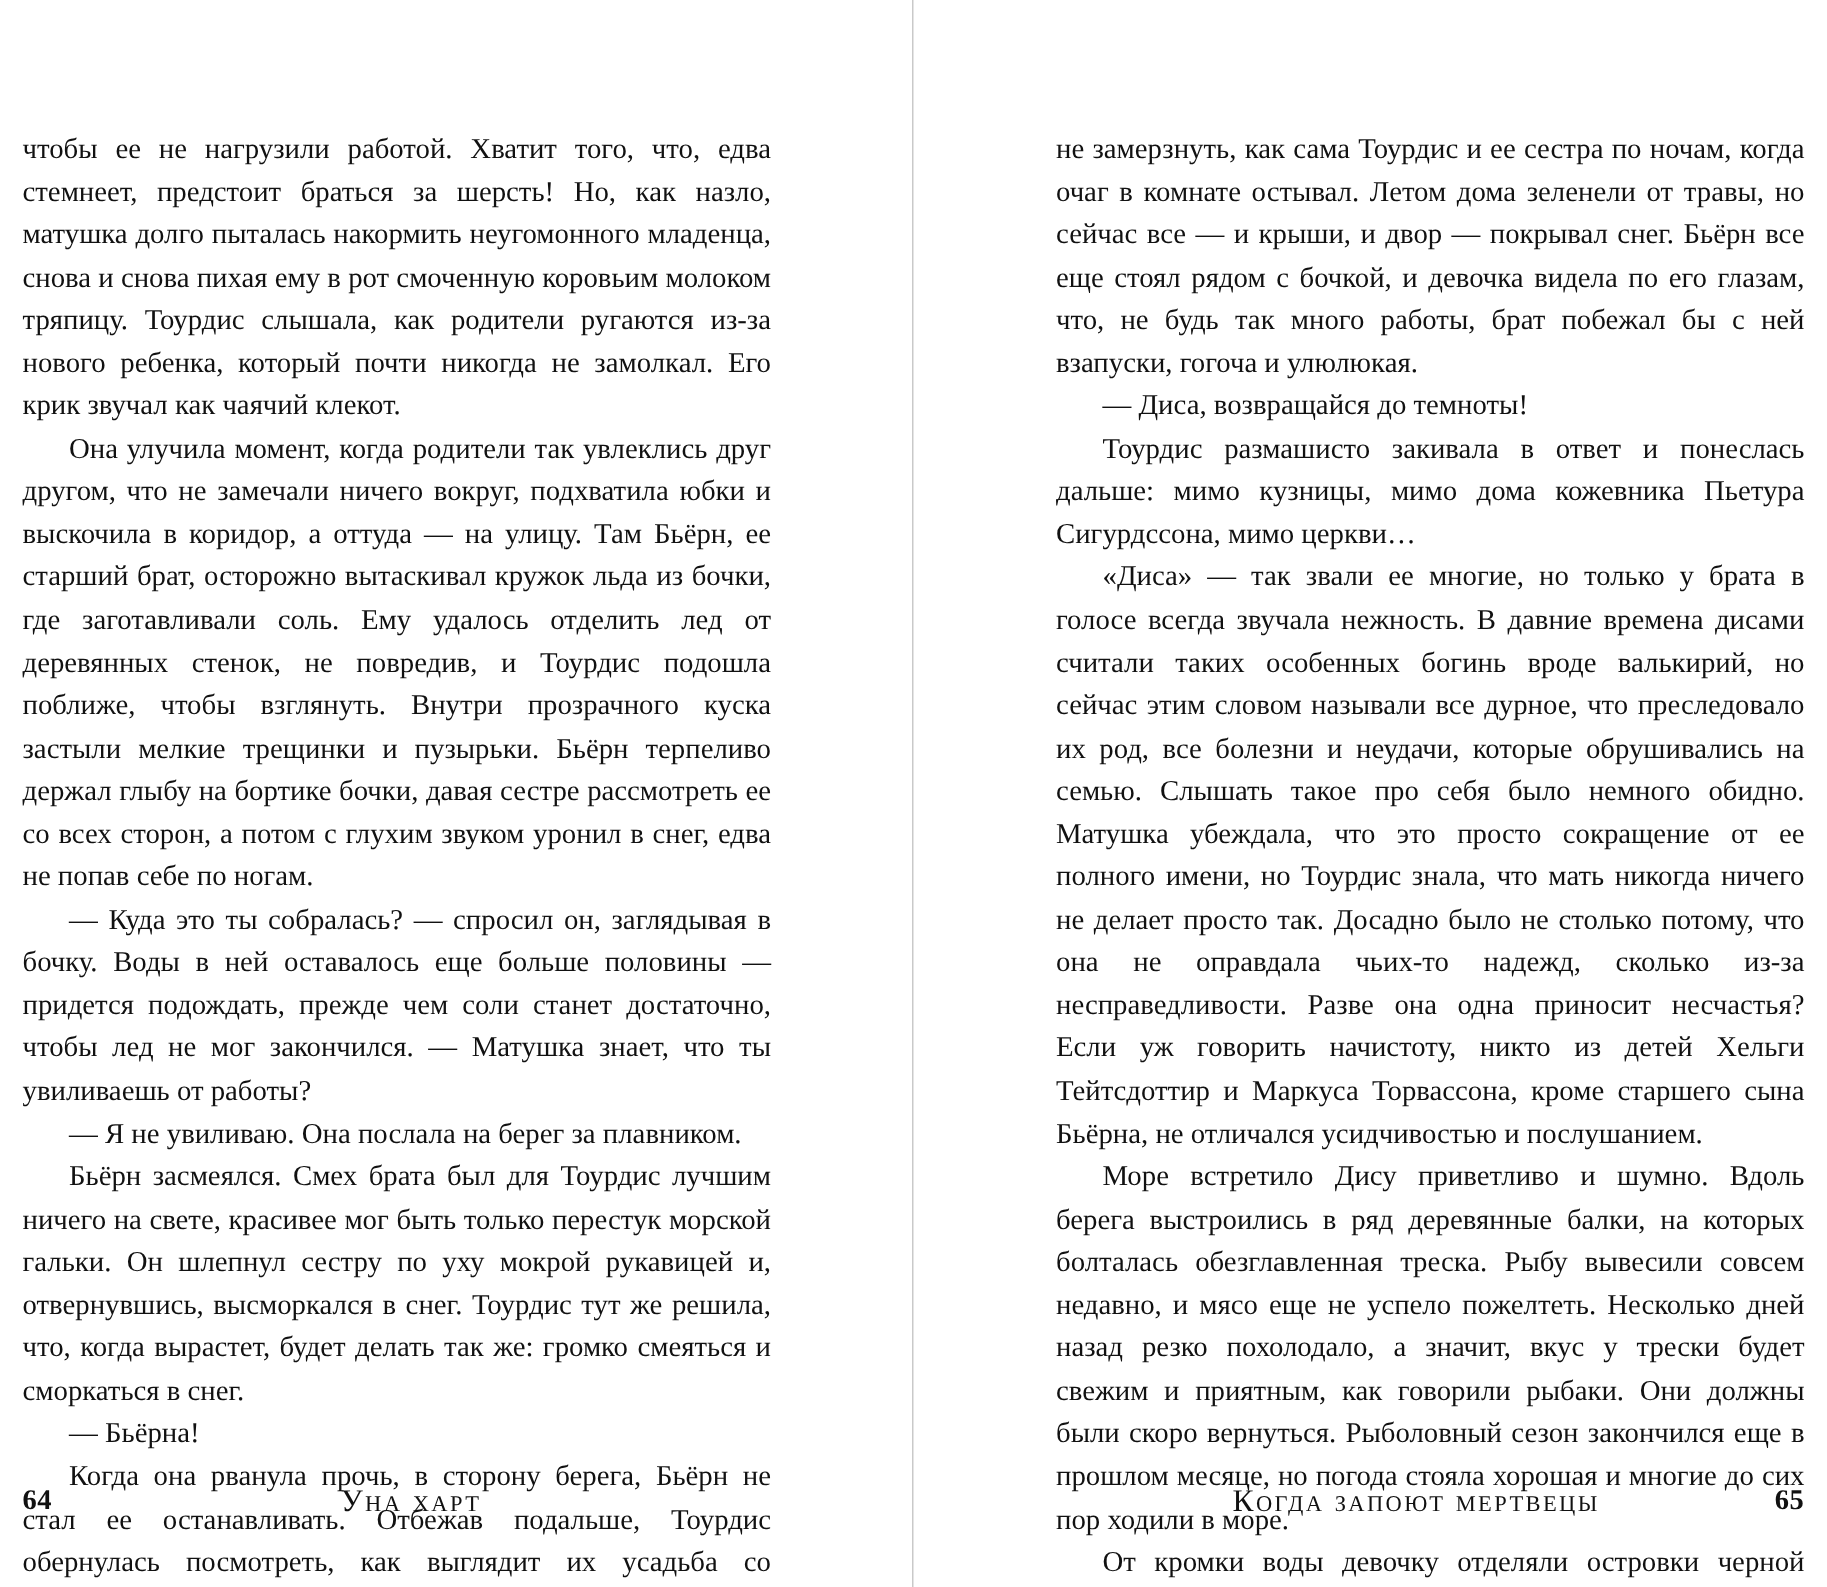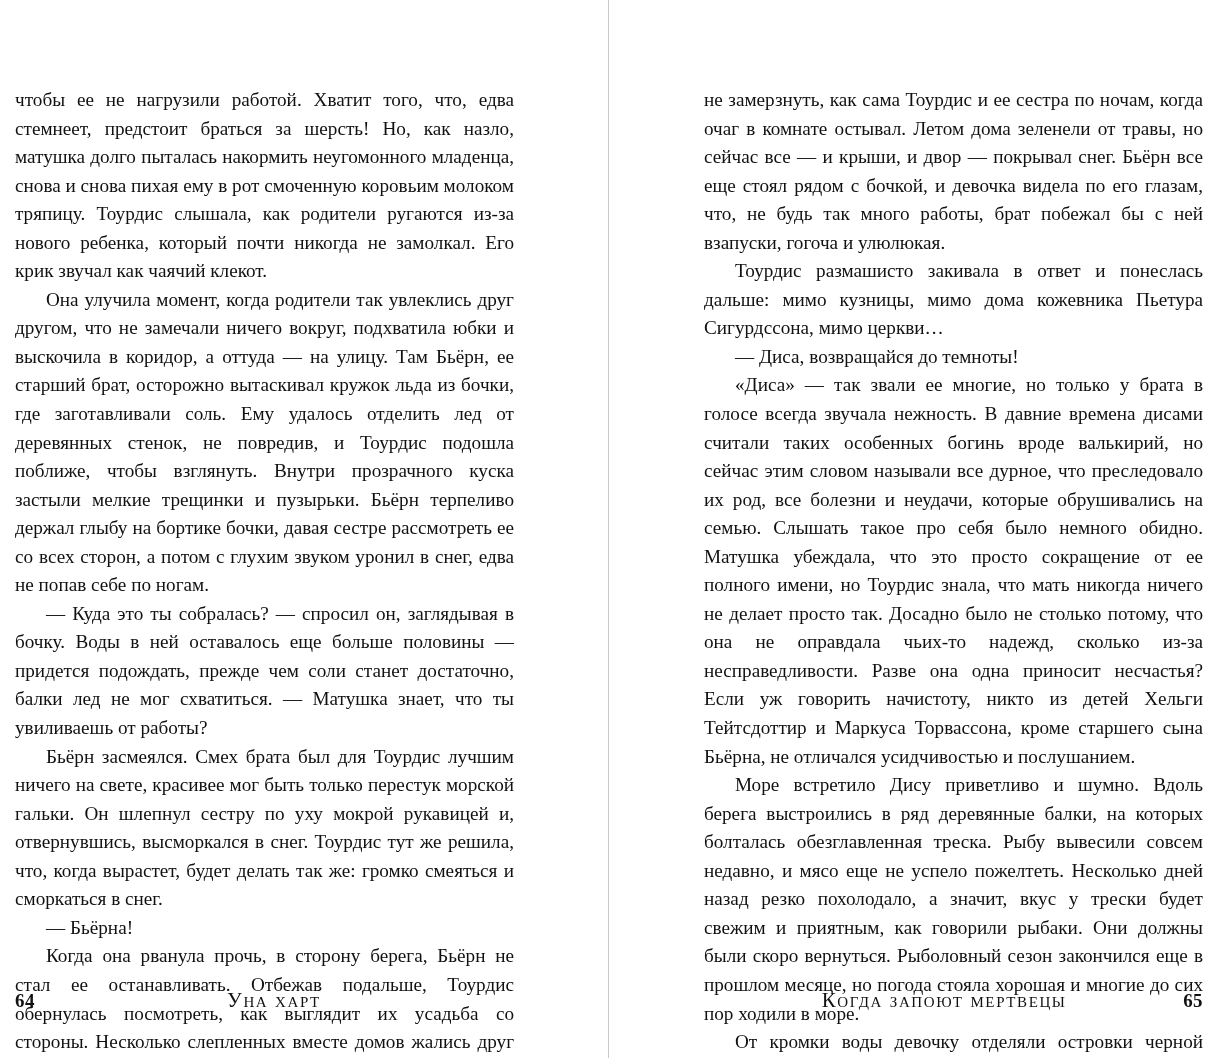--- a/index.html
+++ b/index.html
@@ -95,39 +95,40 @@
 <body>
 
 <div class="spread">
 
   <div class="gutter"></div>
 
   <div class="page page-left">
     <div class="text-block">
       <p class="noindent">чтобы ее не нагрузили работой. Хватит того, что, едва стемнеет, предстоит браться за шерсть! Но, как назло, матушка долго пыталась накормить неугомонного младенца, снова и снова пихая ему в рот смоченную коровьим молоком тряпицу. Тоурдис слышала, как родители ругаются из-за нового ребенка, который почти никогда не замолкал. Его крик звучал как чаячий клекот.</p>
       <p>Она улучила момент, когда родители так увлеклись друг другом, что не замечали ничего вокруг, подхватила юбки и выскочила в коридор, а оттуда — на улицу. Там Бьёрн, ее старший брат, осторожно вытаскивал кружок льда из бочки, где заготавливали соль. Ему удалось отделить лед от деревянных стенок, не повредив, и Тоурдис подошла поближе, чтобы взглянуть. Внутри прозрачного куска застыли мелкие трещинки и пузырьки. Бьёрн терпеливо держал глыбу на бортике бочки, давая сестре рассмотреть ее со всех сторон, а потом с глухим звуком уронил в снег, едва не попав себе по ногам.</p>
-      <p>— Куда это ты собралась? — спросил он, заглядывая в бочку. Воды в ней оставалось еще больше половины — придется подождать, прежде чем соли станет достаточно, балки лед не мог схватиться. — Матушка знает, что ты увиливаешь от работы?</p>
+      <p>— Куда это ты собралась? — спросил он, заглядывая в бочку. Воды в ней оставалось еще больше половины — придется подождать, прежде чем соли станет достаточно, чтобы лед не мог закончился. — Матушка знает, что ты увиливаешь от работы?</p>
+      <p>— Я не увиливаю. Она послала на берег за плавником.</p>
       <p>Бьёрн засмеялся. Смех брата был для Тоурдис лучшим ничего на свете, красивее мог быть только перестук морской гальки. Он шлепнул сестру по уху мокрой рукавицей и, отвернувшись, высморкался в снег. Тоурдис тут же решила, что, когда вырастет, будет делать так же: громко смеяться и сморкаться в снег.</p>
       <p>— Бьёрна!</p>
       <p>Когда она рванула прочь, в сторону берега, Бьёрн не стал ее останавливать. Отбежав подальше, Тоурдис обернулась посмотреть, как выглядит их усадьба со стороны. Несколько слепленных вместе домов жались друг к другу, чтобы</p>
     </div>
     <div class="footer footer-left">
       <div class="footer-inner">
         <span class="folio">64</span>
         <span class="running-head caps-first">Уна Харт</span>
         <span class="spacer"></span>
       </div>
     </div>
   </div>
 
   <div class="page page-right">
     <div class="text-block">
       <p class="noindent">не замерзнуть, как сама Тоурдис и ее сестра по ночам, когда очаг в комнате остывал. Летом дома зеленели от травы, но сейчас все — и крыши, и двор — покрывал снег. Бьёрн все еще стоял рядом с бочкой, и девочка видела по его глазам, что, не будь так много работы, брат побежал бы с ней взапуски, гогоча и улюлюкая.</p>
+      <p>— Диса, возвращайся до темноты!</p>
       <p>Тоурдис размашисто закивала в ответ и понеслась дальше: мимо кузницы, мимо дома кожевника Пьетура Сигурдссона, мимо церкви…</p>
-      <p>— Диса, возвращайся до темноты!</p>
       <p>«Диса» — так звали ее многие, но только у брата в голосе всегда звучала нежность. В давние времена дисами считали таких особенных богинь вроде валькирий, но сейчас этим словом называли все дурное, что преследовало их род, все болезни и неудачи, которые обрушивались на семью. Слышать такое про себя было немного обидно. Матушка убеждала, что это просто сокращение от ее полного имени, но Тоурдис знала, что мать никогда ничего не делает просто так. Досадно было не столько потому, что она не оправдала чьих-то надежд, сколько из-за несправедливости. Разве она одна приносит несчастья? Если уж говорить начистоту, никто из детей Хельги Тейтсдоттир и Маркуса Торвассона, кроме старшего сына Бьёрна, не отличался усидчивостью и послушанием.</p>
       <p>Море встретило Дису приветливо и шумно. Вдоль берега выстроились в ряд деревянные балки, на которых болталась обезглавленная треска. Рыбу вывесили совсем недавно, и мясо еще не успело пожелтеть. Несколько дней назад резко похолодало, а значит, вкус у трески будет свежим и приятным, как говорили рыбаки. Они должны были скоро вернуться. Рыболовный сезон закончился еще в прошлом месяце, но погода стояла хорошая и многие до сих пор ходили в море.</p>
       <p>От кромки воды девочку отделяли островки черной застывшей лавы и замерзшие озерца между ними. Ловко</p>
     </div>
     <div class="footer footer-right">
       <div class="footer-inner">
         <span class="spacer"></span>
         <span class="running-head caps-first">Когда запоют мертвецы</span>
         <span class="folio">65</span>
       </div>

